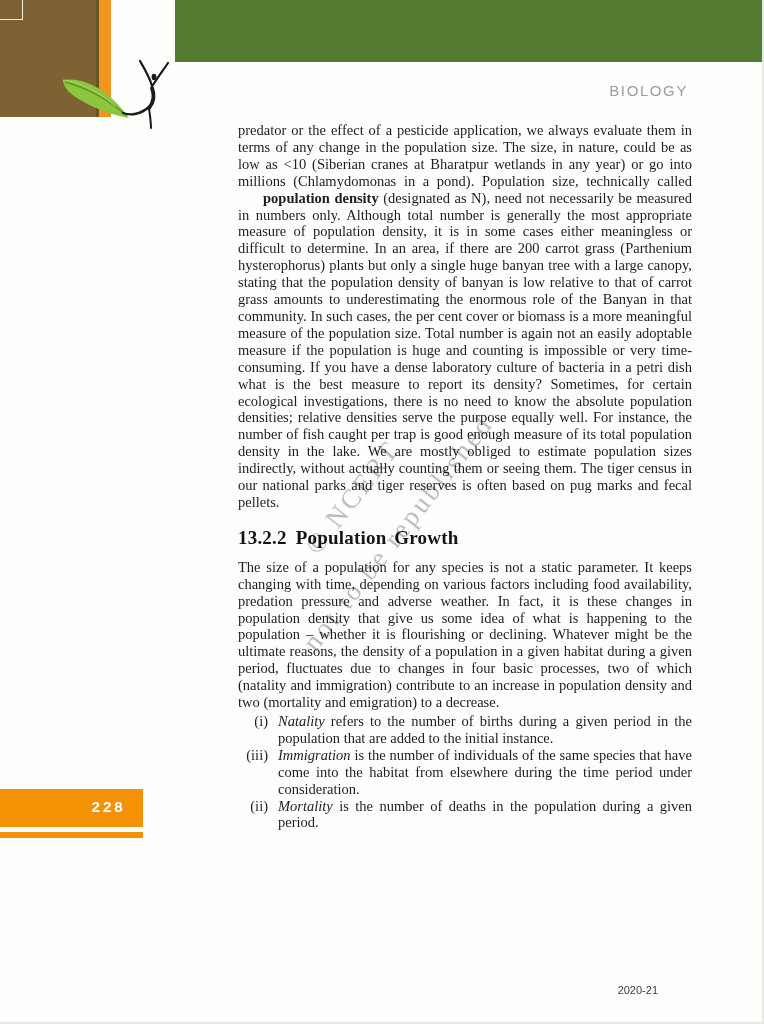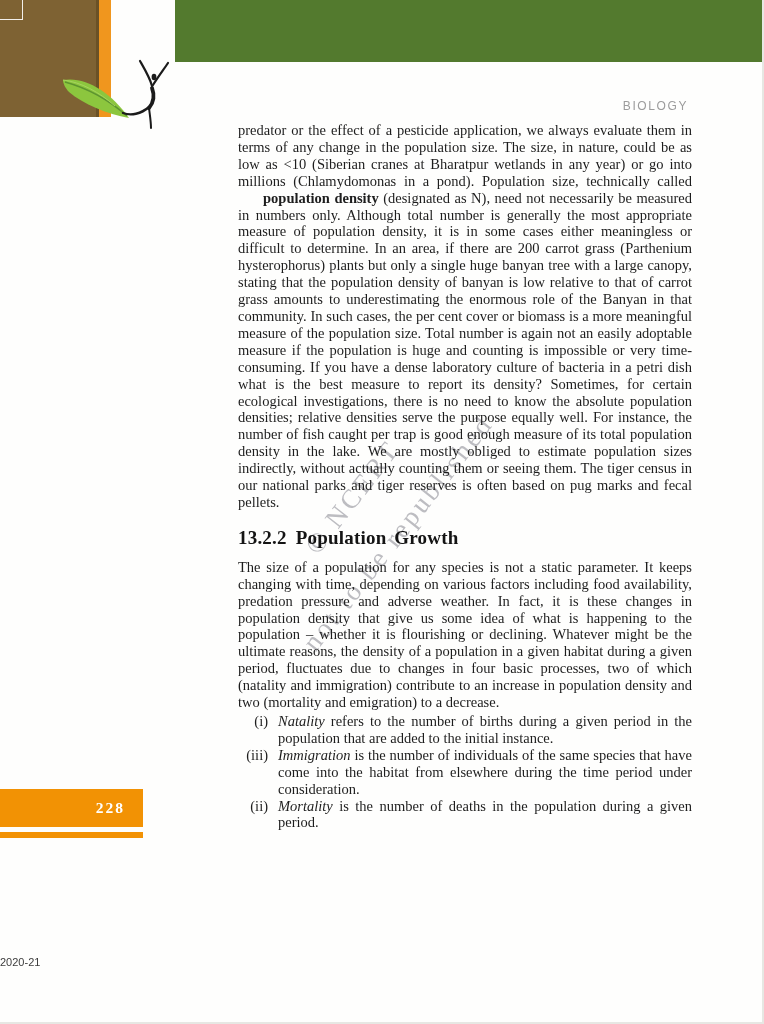--- a/index.html
+++ b/index.html
@@ -10,22 +10,22 @@
   }
   
   .header-band{position:absolute;left:175px;top:0;width:589px;height:62px;background:#537a2e;}
   .spine{position:absolute;left:0;top:0;width:96px;height:117px;background:#7e6233;border-right:3px solid #6a5126;overflow:hidden;}
   .corner-mark{position:absolute;left:-4px;top:-4px;width:25px;height:22px;border:1.5px solid rgba(255,255,255,0.9);}
   .spine-stripe{position:absolute;left:99px;top:0;width:12px;height:117px;background:#f0961e;}
   .leaf-svg{position:absolute;left:55px;top:74px;}
   .dancer-svg{position:absolute;left:115px;top:56px;}
   
   .running-head{
-    position:absolute;top:99px;right:74px;font-family:"Liberation Sans",sans-serif;
-    font-size:12px;letter-spacing:1.6px;color:#9c9c9c;font-weight:500;
+    position:absolute;top:82px;right:74px;font-family:"Liberation Sans",sans-serif;
+    font-size:15px;letter-spacing:1.6px;color:#9c9c9c;font-weight:500;
   }
   
   .watermark{
     position:absolute;left:195px;top:457px;width:360px;text-align:center;
     transform:rotate(-52deg);line-height:58px;font-size:27px;letter-spacing:3px;
     color:rgba(124,124,133,0.5);font-family:"Liberation Serif",serif;z-index:1;
   }
   
   .content{position:absolute;left:238px;top:122px;width:454px;color:#1d1d1d;z-index:2;}
   .para{
@@ -44,27 +44,27 @@
   .plist{margin:2px 0 0 0;padding:0;list-style:none;}
   .list-row{display:flex;font-size:14.5px;line-height:16.9px;}
   .lnum{flex:0 0 30px;text-align:right;padding-right:10px;}
   .ltext{flex:1;text-align:justify;}
   
   .pagenum-box{
     position:absolute;left:0;top:789px;width:143px;height:38px;background:#f29204;
     display:flex;align-items:center;justify-content:flex-end;padding-right:18px;box-sizing:border-box;
   }
   .pagenum-box span{
-    color:#ffffff;font-family:Liberation Serif, serif;font-weight:bold;
+    color:#ffffff;font-family:Liberation Mono, monospace;font-weight:bold;
     font-size:15.5px;letter-spacing:2px;text-align:right;
   }
   .pagenum-strip{position:absolute;left:0;top:832px;width:143px;height:6px;background:#f29204;}
   
   .footer{
-    position:absolute;left:0;top:956px;width:658px;text-align:left;
+    position:absolute;left:0;top:984px;width:658px;text-align:right;
     font-family:"Liberation Sans",sans-serif;font-size:11px;color:#3c3c3c;
   }
 </style>
 </head>
 <body>
 
 <div class="page">
 
   <div class="header-band"></div>
 

